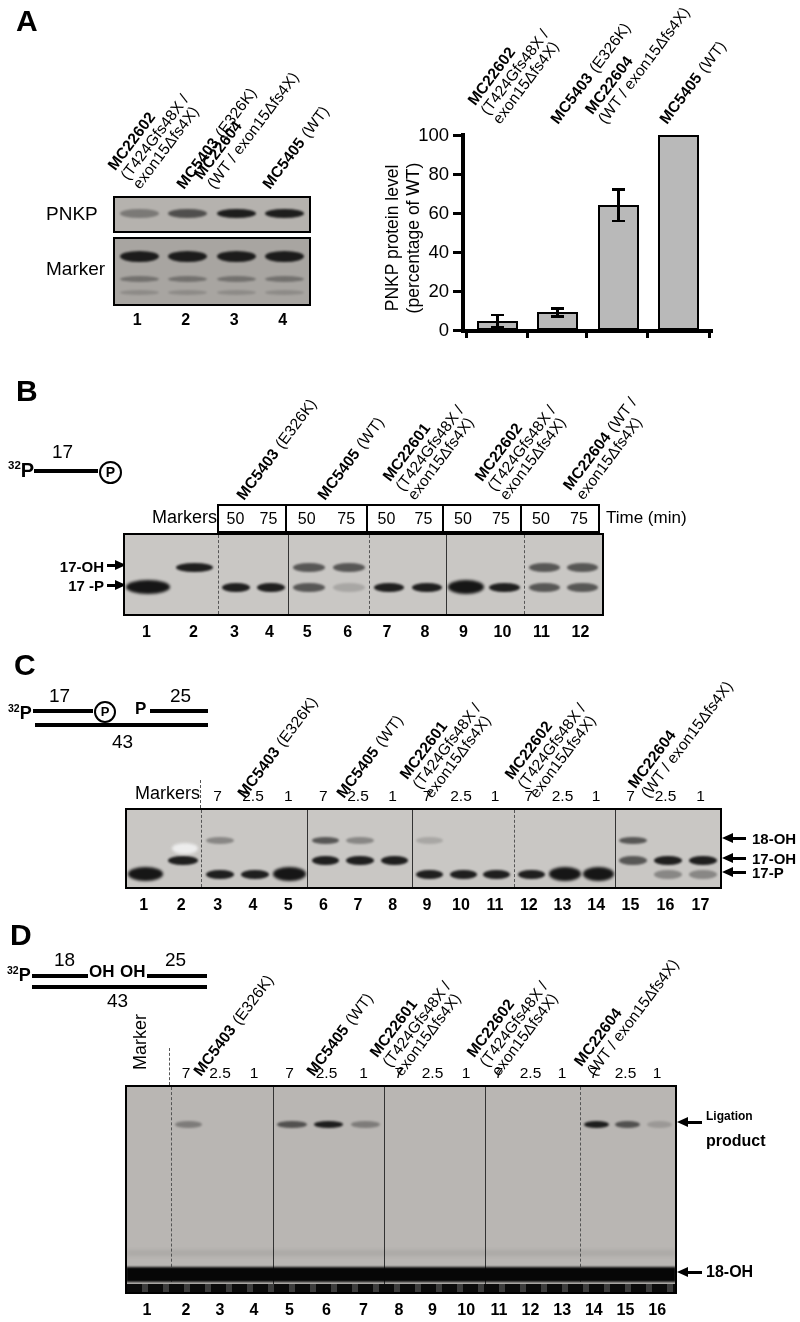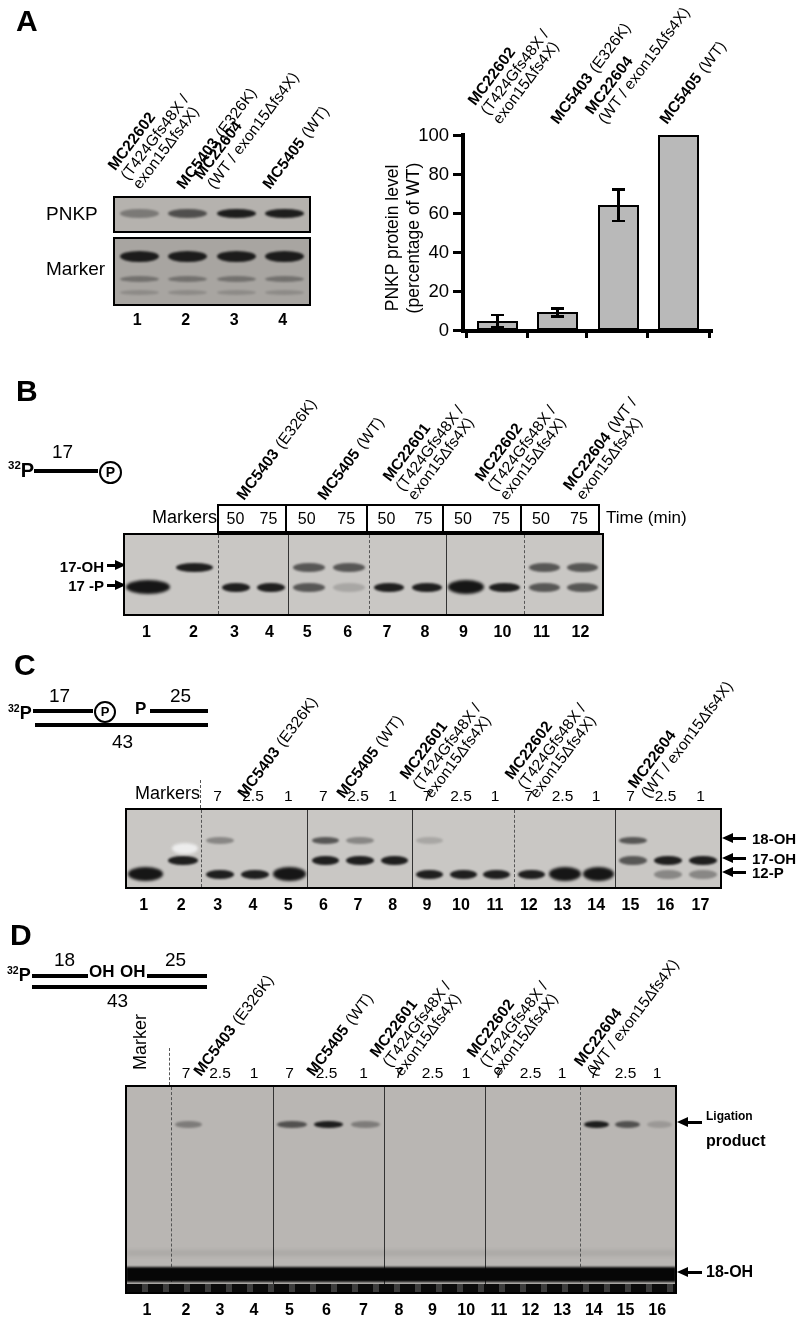--- a/index.html
+++ b/index.html
@@ -491,21 +491,21 @@
         </div>
       </div>
     </div>
   <div class="artifact" style="left:172px;top:843px;width:26px;height:11px"></div>
 
   <div class="arrowL" style="left:733px;top:837px;width:13px"></div>
   <div class="bandlab" style="left:752px;top:830px">18-OH</div>
   <div class="arrowL" style="left:733px;top:857px;width:13px"></div>
   <div class="bandlab" style="left:752px;top:850px">17-OH</div>
   <div class="arrowL" style="left:733px;top:871px;width:13px"></div>
-  <div class="bandlab" style="left:752px;top:864px">12-P</div>
+  <div class="bandlab" style="left:752px;top:864px">17-P</div>
 
   <div class="pletter" style="left:10px;top:920px">D</div>
 
   <div class="radio" style="left:7px;top:964px;font-size:18px"><sup style="font-size:10.5px">32</sup><span>P</span></div>
   <div class="abs hline" style="left:32px;top:974px;width:56px;height:4px"></div>
   <div class="seglab" style="left:54px;top:949px">18</div>
   <div class="ohlab" style="left:89px;top:962px">OH</div>
   <div class="ohlab" style="left:120px;top:962px">OH</div>
   <div class="abs hline" style="left:147px;top:974px;width:60px;height:4px"></div>
   <div class="seglab" style="left:165px;top:949px">25</div>

